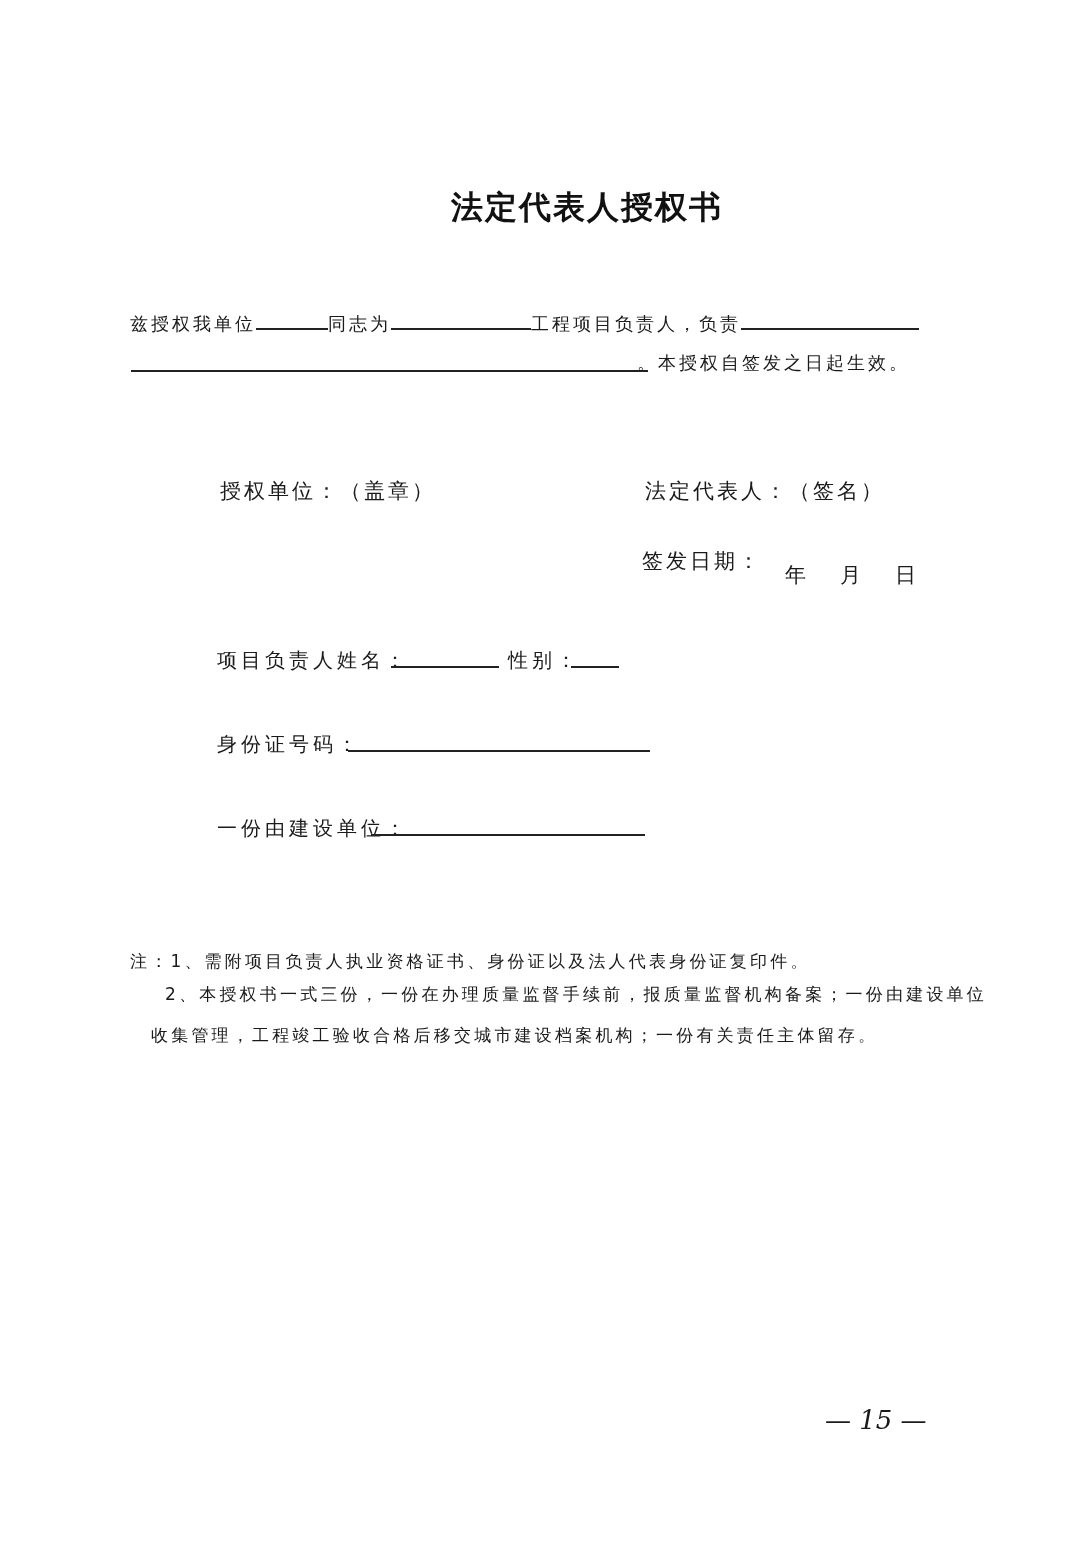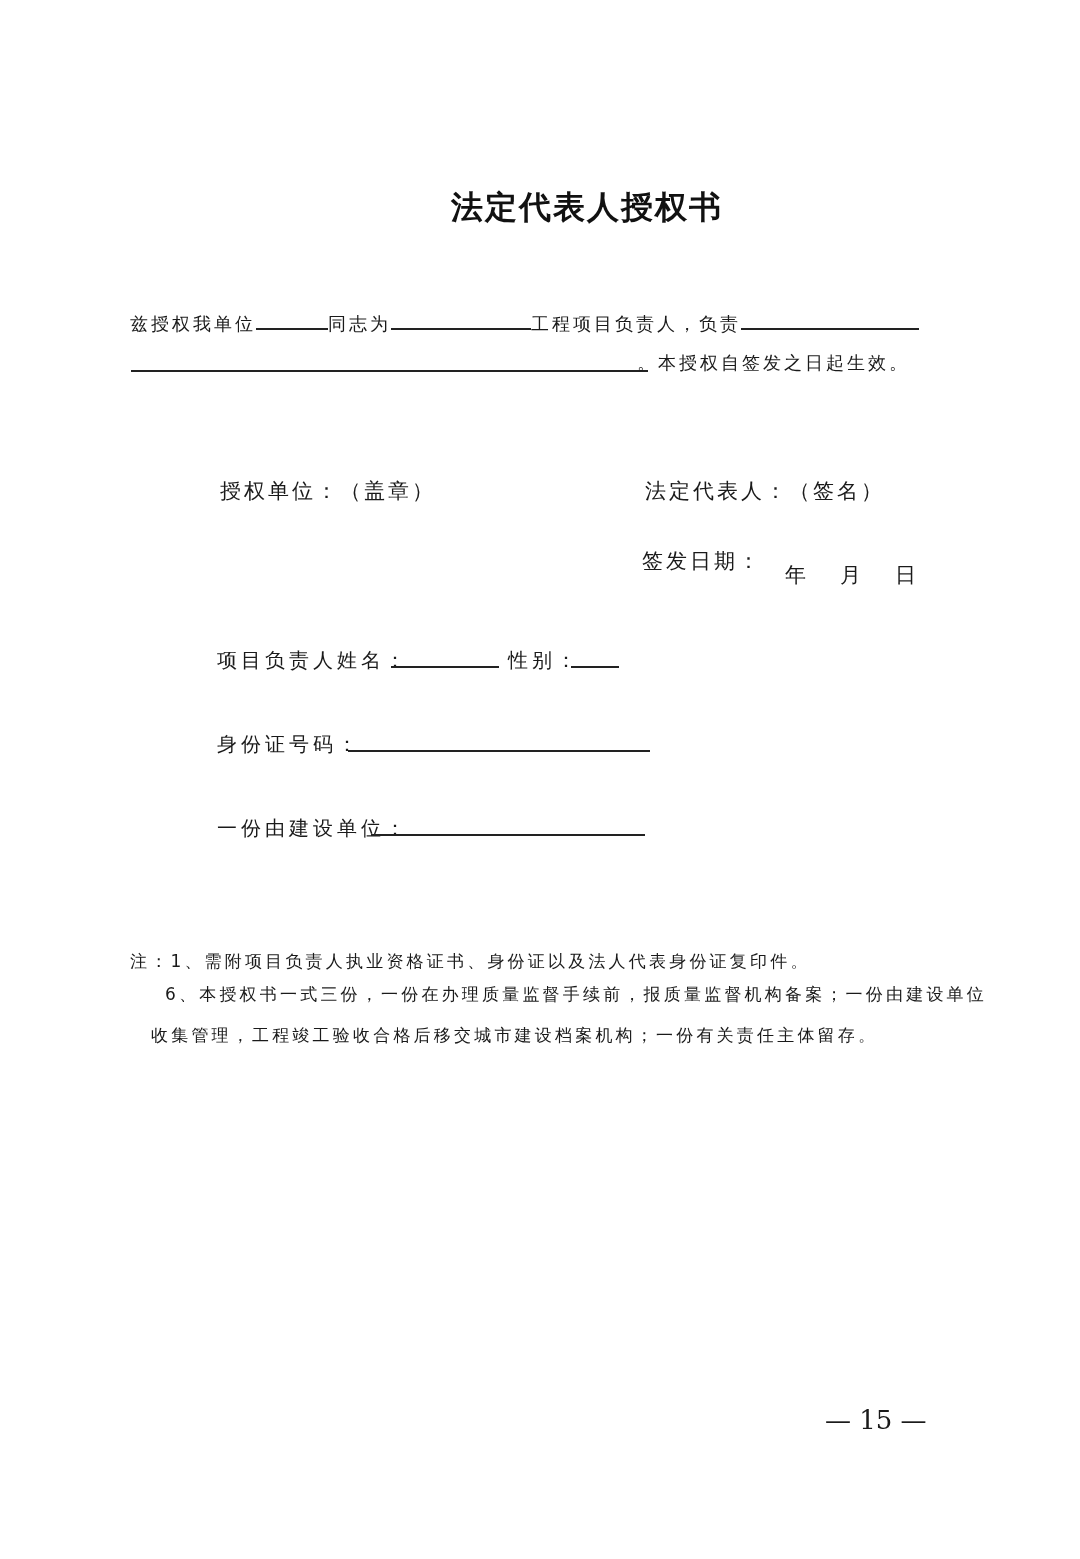--- a/index.html
+++ b/index.html
@@ -41,16 +41,16 @@
 <div class="abs field" style="left:508px; top:647px;">性别：</div>
 <div class="line" style="left:571px; top:666px; width:48px;"></div>
 
 <div class="abs field" style="left:217px; top:731px;">身份证号码：</div>
 <div class="line" style="left:348px; top:750px; width:302px;"></div>
 
 <div class="abs field" style="left:217px; top:815px;">一份由建设单位：</div>
 <div class="line" style="left:371px; top:834px; width:274px;"></div>
 
 <div class="abs note" style="left:130px; top:940px;margin-top:10px;">注：1、需附项目负责人执业资格证书、身份证以及法人代表身份证复印件。</div>
-<div class="abs note" style="left:165px; top:983px;">6、本授权书一式三份，一份在办理质量监督手续前，报质量监督机构备案；一份由建设单位</div>
+<div class="abs note" style="left:165px; top:983px;">2、本授权书一式三份，一份在办理质量监督手续前，报质量监督机构备案；一份由建设单位</div>
 <div class="abs note" style="left:130px; top:1024px;margin-left:21px;">收集管理，工程竣工验收合格后移交城市建设档案机构；一份有关责任主体留存。</div>
 
-<div class="abs page-num" style="left:825px; top:1405px;">— 15 —</div>
+<div class="abs page-num" style="left:825px; top:1405px;font-style:italic;">— 15 —</div>
 
 </body></html>

